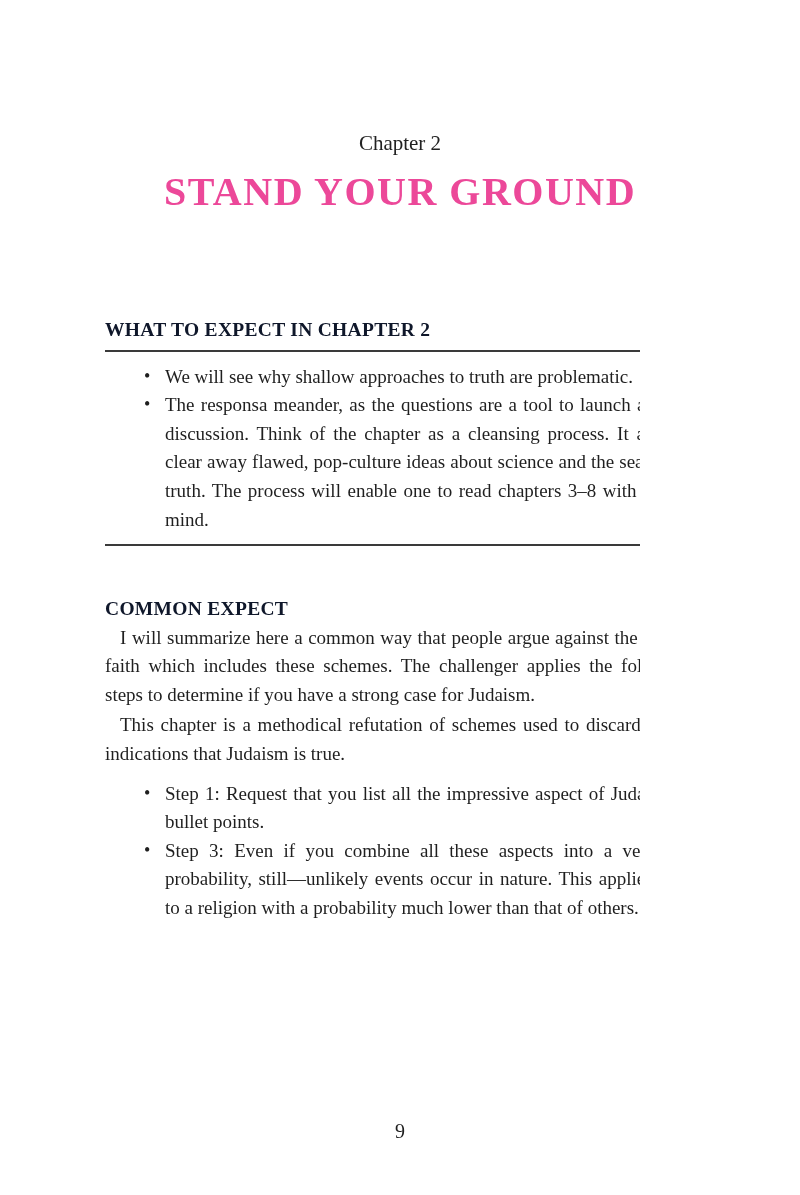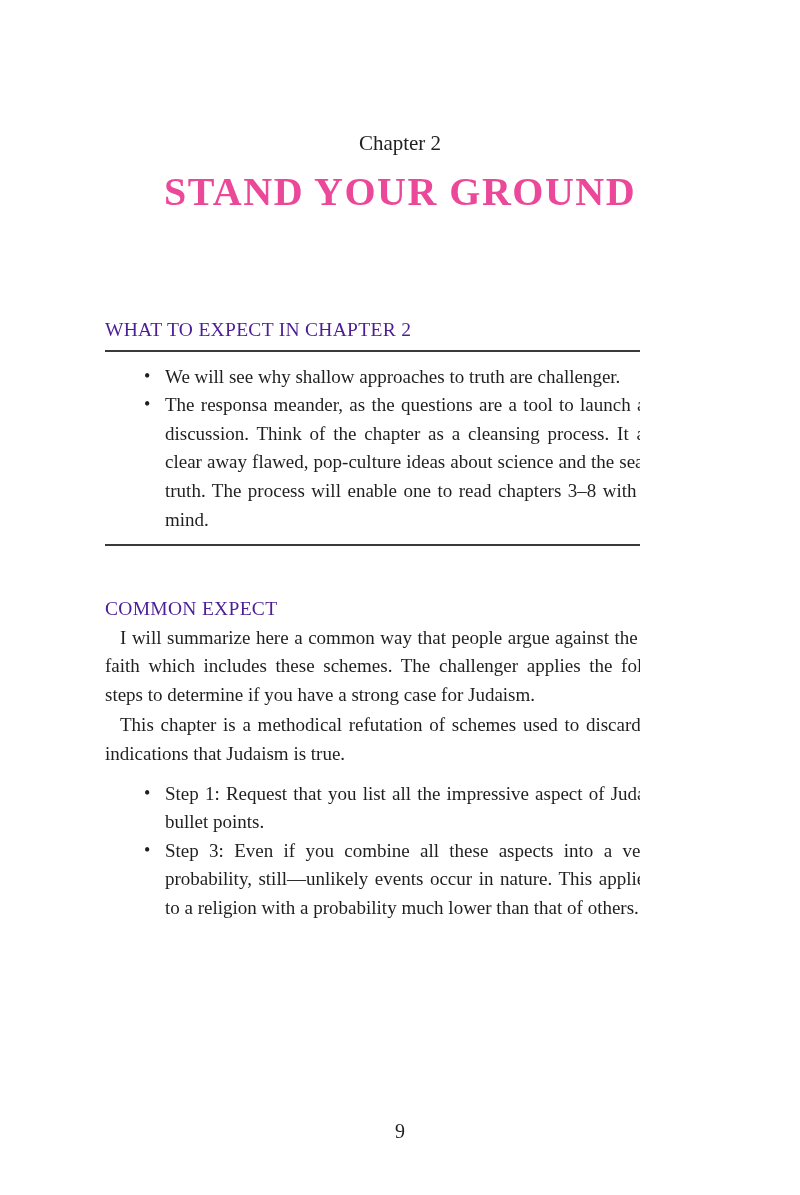--- a/index.html
+++ b/index.html
@@ -34,24 +34,24 @@
     text-align: center;
     font-size: 40px;
     font-weight: bold;
     letter-spacing: 1.5px;
     line-height: 1.2;
     color: #ec4899;
   }
   .section-heading {
     margin: 0;
     font-size: 19.5px;
-    font-weight: 400;
+    font-weight: 700;
     letter-spacing: 0.3px;
     line-height: 1.3;
-    color: #4c1d95;
+    color: #0f172a;
   }
   .expect-heading {
     margin-top: 101px;
     padding-bottom: 7px;
     border-bottom: 2px solid #3a3a3a;
   }
   .bullets {
     margin: 11px 0 0 0;
     padding: 0;
     list-style: none;
@@ -106,21 +106,21 @@
   <div class="content">
 
     <div class="chapter-label">Chapter 2</div>
 
     <h1 class="chapter-title">STAND YOUR GROUND</h1>
 
     <section>
       <h2 class="section-heading expect-heading">WHAT TO EXPECT IN CHAPTER 2</h2>
 
       <ul class="bullets">
-        <li>We will see why shallow approaches to truth are challenger.</li>
+        <li>We will see why shallow approaches to truth are problematic.</li>
         <li>The responsa meander, as the questions are a tool to launch a wider discussion. Think of the chapter as a cleansing process. It aims to clear away flawed, pop-culture ideas about science and the search for truth. The process will enable one to read chapters 3–8 with a clear mind.</li>
       </ul>
 
       <div class="closing-rule"></div>
     </section>
 
     <section>
       <h2 class="section-heading schemes-heading">COMMON EXPECT</h2>
 
       <p class="body-para">I will summarize here a common way that people argue against the Jewish faith which includes these schemes. The challenger applies the following steps to determine if you have a strong case for Judaism.</p>

